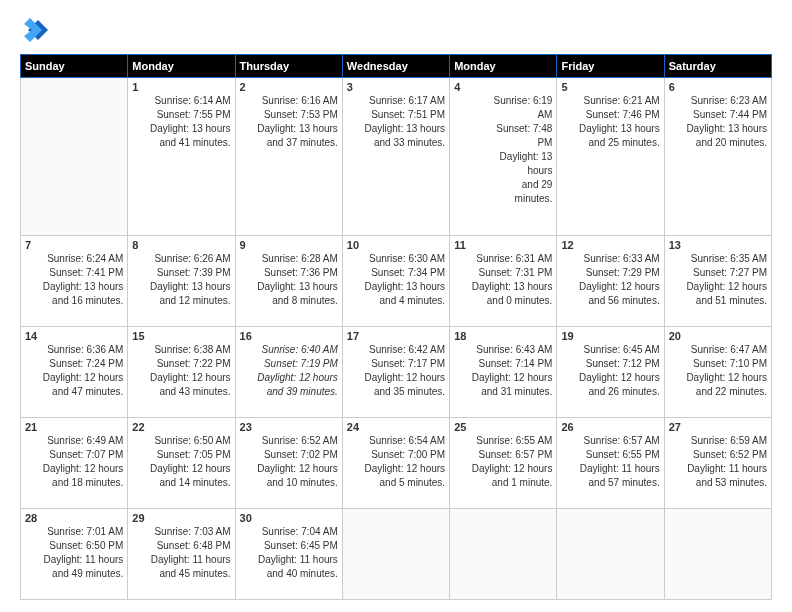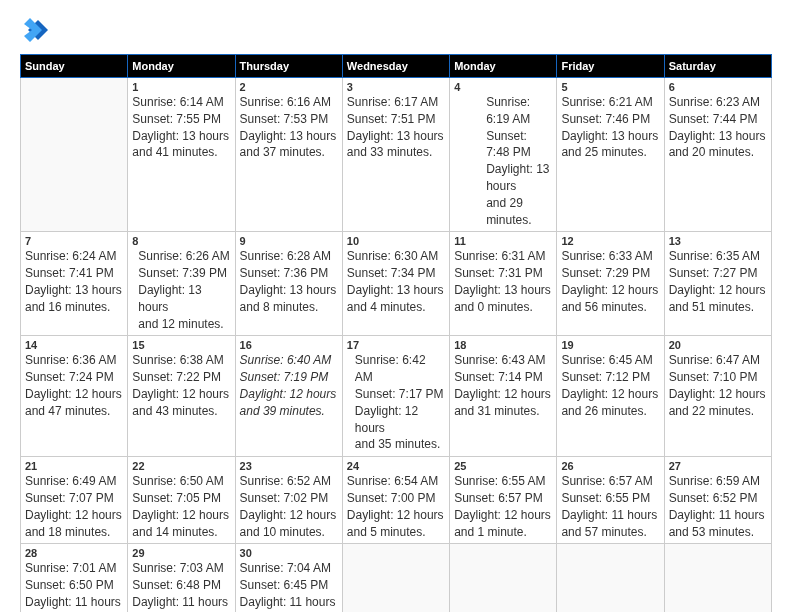--- a/index.html
+++ b/index.html
@@ -85,23 +85,24 @@
       width: 14.28%;
     }
     .day-number {
       font-size: 11px;
       font-weight: bold;
       color: #333;
       margin-bottom: 1px;
       display: block;
     }
     .day-info {
-      font-size: 12px;
+      font-size: 10px;
       color: #333;
       line-height: 1.4;
+      text-align: right;
     }
     .empty-cell {
       background: #f9f9f9;
     }
   </style>
 </head>
 <body>
 
 <div class="page">
   <div class="header">

